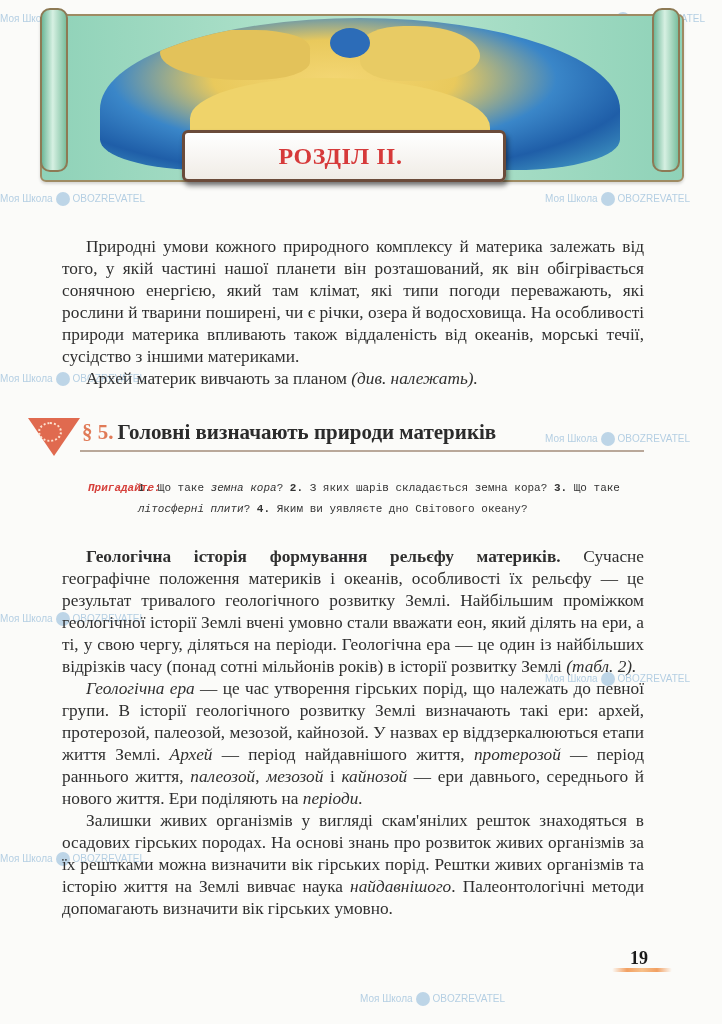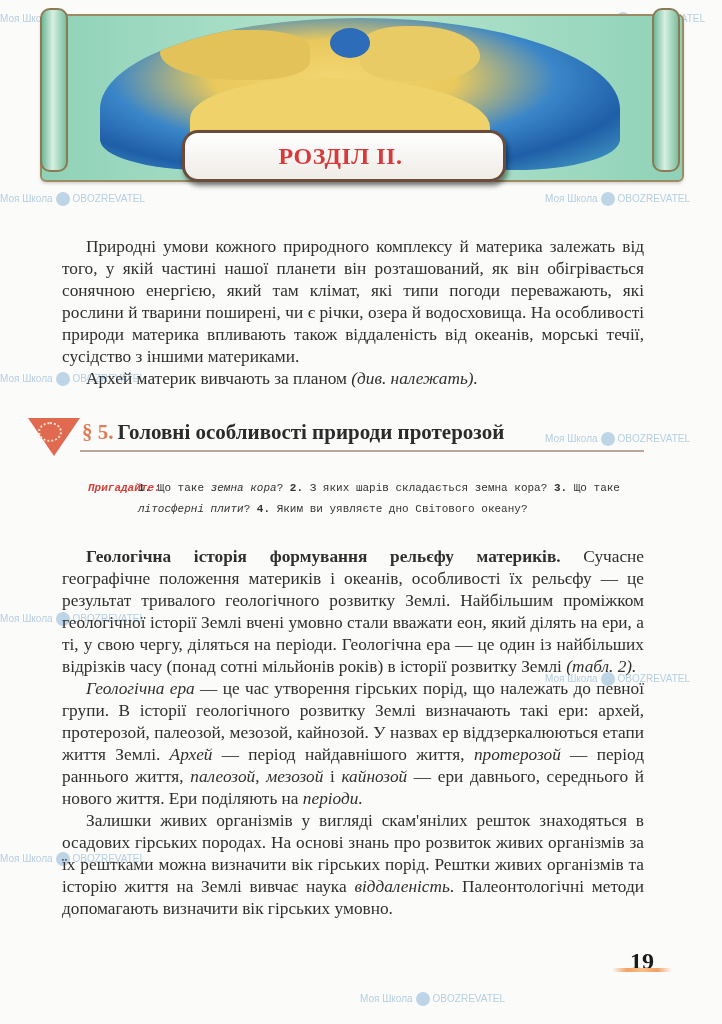--- a/index.html
+++ b/index.html
@@ -25,21 +25,21 @@
       border-radius: 50% 50% 20% 20% / 60% 60% 20% 20%;
       background: radial-gradient(ellipse at 45% 40%, #f3d673 0%, #e9c95c 30%, #3a86c8 55%, #1f5ea8 75%, #4aa6c8 100%);
     }
     .land1 { position: absolute; left: 70px; top: 60px; width: 220px; height: 90px; background: #efd36a; border-radius: 45% 55% 30% 40%; }
     .land2 { position: absolute; left: 60px; top: 12px; width: 150px; height: 50px; background: #e3c25a; border-radius: 50% 40% 40% 60%; }
     .land3 { position: absolute; left: 210px; top: 8px; width: 120px; height: 55px; background: #e8cb64; border-radius: 40% 60% 50% 40%; }
     .sea { position: absolute; left: 170px; top: 10px; width: 40px; height: 30px; background: #2c6cb8; border-radius: 50%; }
     .title-box {
       position: absolute; left: 182px; top: 130px; width: 318px; height: 46px;
       background: linear-gradient(180deg, #ffffff, #f0ece6);
-      border: 3px solid #6b4b3a; border-radius: 16px;
+      border: 3px solid #6b4b3a; border-radius: 6px;
       box-shadow: 2px 4px 5px rgba(0,0,0,0.45);
       display: flex; align-items: center; justify-content: center;
       font-family: "Liberation Serif", serif; font-weight: bold; font-size: 24px; letter-spacing: 0.5px;
     }
     .title-red { color: #d63a3a; margin-right: 7px; }
     .title-black { color: #111; }
     .para {
       position: absolute; left: 62px; width: 582px; font-size: 17.3px; line-height: 22px;
       text-align: justify; color: #2f2f2f;
     }
@@ -66,21 +66,21 @@
     .recall {
       position: absolute; left: 88px; top: 478px; width: 556px;
       font-family: Liberation Mono, monospace; font-size: 11px; line-height: 20.5px; color: #333;
     }
     .recall-label {
       position: absolute; left: 0; top: 0; color: #d6403b; font-style: italic; font-weight: bold;
     }
     .recall-text { margin-left: 50px; }
     .recall-text b { font-weight: bold; }
     .page-num {
-      position: absolute; left: 630px; top: 948px; font-size: 24px; font-weight: bold; color: #1a1a1a;
+      position: absolute; left: 630px; top: 948px; font-size: 18px; font-weight: bold; color: #1a1a1a;
     }
     .page-orn {
       position: absolute; left: 612px; top: 968px; width: 60px; height: 4px;
       background: linear-gradient(90deg, transparent, #f2a062, #f7c08a, #f2a062, transparent); border-radius: 2px;
     }
     .wm {
       position: absolute; font-family: "Liberation Sans", sans-serif; font-size: 10px; color: #9dc0dc;
       opacity: 0.75; white-space: nowrap; pointer-events: none;
     }
     .wm .dot { display: inline-block; width: 14px; height: 14px; border-radius: 50%; background: #a9c9e2; vertical-align: middle; margin: 0 3px; }
@@ -119,35 +119,35 @@
 
 <div class="para" style="top:236px">
   <p>Природні умови кожного природного комплексу й материка залежать від того, у якій частині нашої планети він розташований, як він обігрівається сонячною енергією, який там клімат, які типи погоди переважають, які рослини й тварини поширені, чи є річки, озера й водосховища. На особливості природи материка впливають також віддаленість від океанів, морські течії, сусідство з іншими материками.</p>
   <p><span>Архей материк вивчають за планом </span><i class="em">(див. належать).</i></p>
 </div>
 
 <div class="section-head">
   <div class="ornament"></div>
   <div class="ornament-inner"></div>
   <div class="section-title">
-    <span class="section-num">§ 5.</span><span>Головні особливості природи протерозой</span>
+    <span class="section-num">§ 5.</span><span>Головні визначають природи материків</span>
   </div>
   <div class="section-rule"></div>
 </div>
 
 <div class="recall">
   <span class="recall-label">Пригадайте:</span>
   <div class="recall-text">
     <b>1.</b> <span>Що таке </span><i>земна кора</i><span>?</span>
     <b>2.</b> <span>З яких шарів складається земна кора?</span>
     <b>3.</b> <span>Що таке </span><i>літосферні плити</i><span>?</span>
     <b>4.</b> <span>Яким ви уявляєте дно Світового океану?</span>
   </div>
 </div>
 
 <div class="para" style="top:546px">
   <p><b>Геологічна історія формування рельєфу материків.</b><span> Сучасне географічне положення материків і океанів, особливості їх рельєфу — це результат тривалого геологічного розвитку Землі. Найбільшим проміжком геологічної історії Землі вчені умовно стали вважати еон, який ділять на ери, а ті, у свою чергу, діляться на періоди. Геологічна ера — це один із найбільших відрізків часу (понад сотні мільйонів років) в історії розвитку Землі </span><i class="em">(табл. 2).</i></p>
   <p><i class="em">Геологічна ера</i><span> — це час утворення гірських порід, що належать до певної групи. В історії геологічного розвитку Землі визначають такі ери: архей, протерозой, палеозой, мезозой, кайнозой. У назвах ер віддзеркалюються етапи життя Землі. </span><i class="em">Архей</i><span> — період найдавнішого життя, </span><i class="em">протерозой</i><span> — період раннього життя, </span><i class="em">палеозой</i><span>, </span><i class="em">мезозой</i><span> і </span><i class="em">кайнозой</i><span> — ери давнього, середнього й нового життя. Ери поділяють на </span><i class="em">періоди.</i></p>
-  <p><span>Залишки живих організмів у вигляді скам'янілих решток знаходяться в осадових гірських породах. На основі знань про розвиток живих організмів за їх рештками можна визначити вік гірських порід. Рештки живих організмів та історію життя на Землі вивчає наука </span><i class="em">віддаленість</i><span>. Палеонтологічні методи допомагають визначити вік гірських умовно.</span></p>
+  <p><span>Залишки живих організмів у вигляді скам'янілих решток знаходяться в осадових гірських породах. На основі знань про розвиток живих організмів за їх рештками можна визначити вік гірських порід. Рештки живих організмів та історію життя на Землі вивчає наука </span><i class="em">найдавнішого</i><span>. Палеонтологічні методи допомагають визначити вік гірських умовно.</span></p>
 </div>
 
 <div class="page-num">19</div>
 <div class="page-orn"></div>
 
 </body></html>

